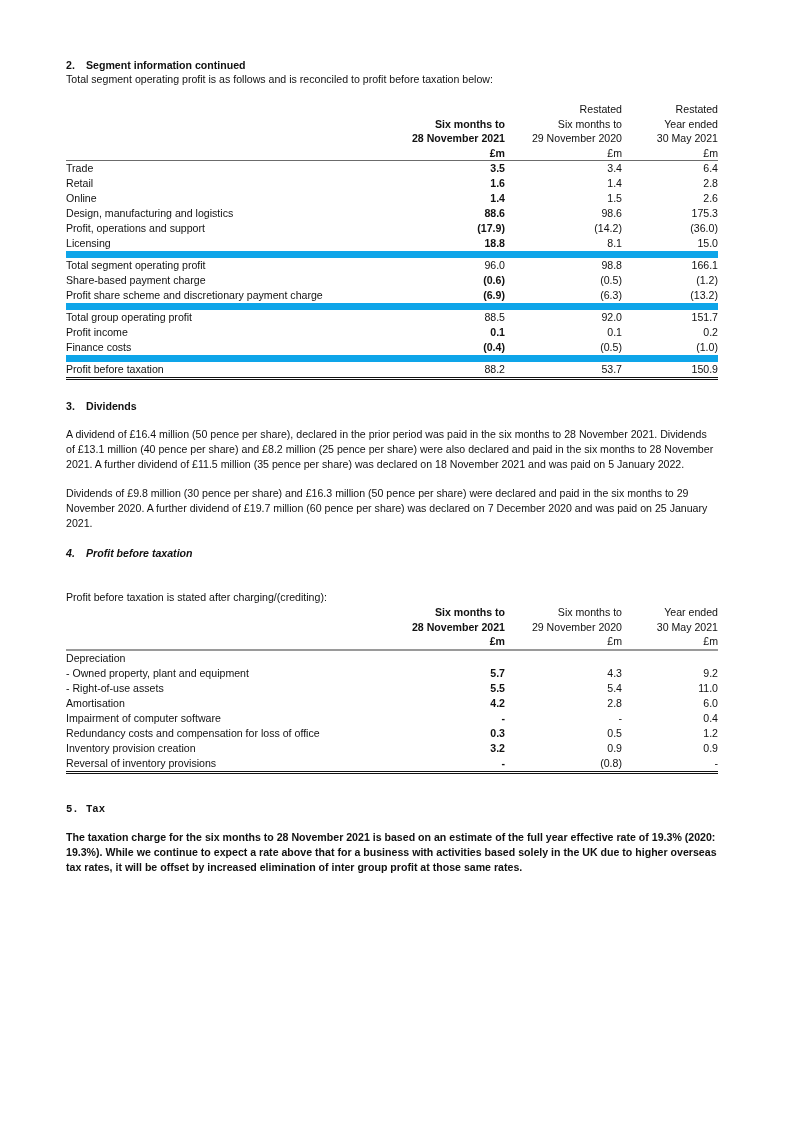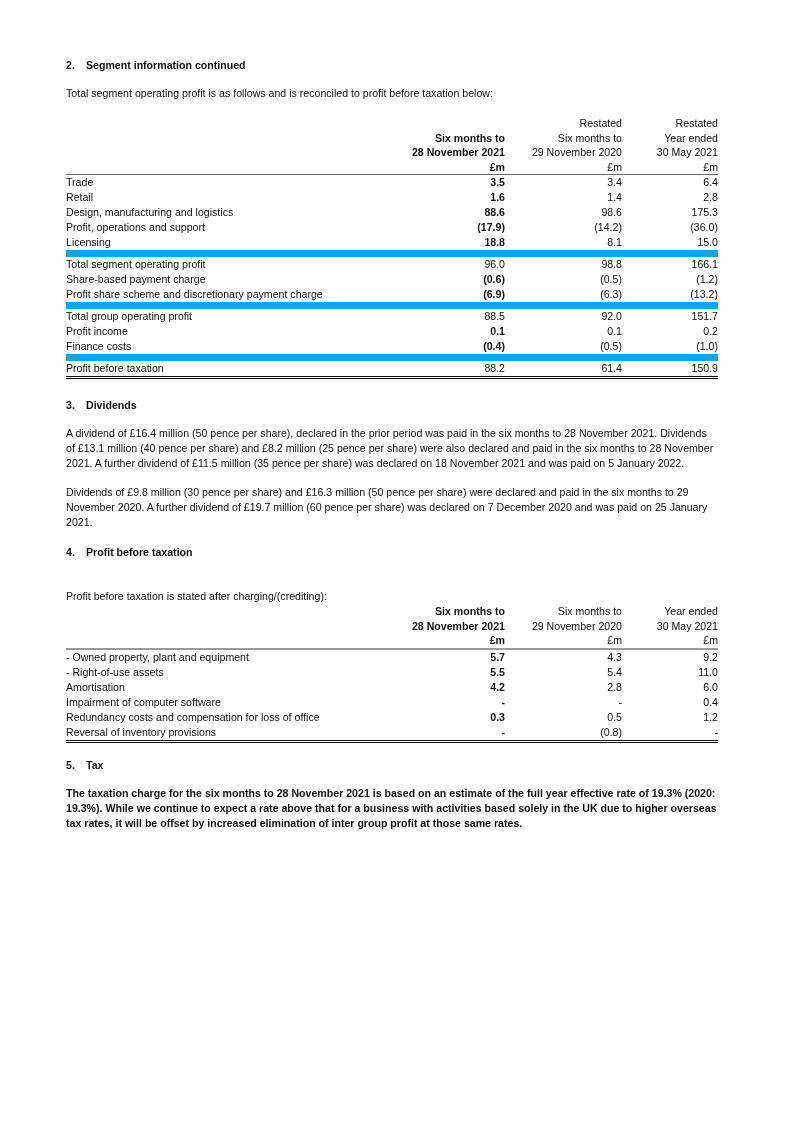--- a/index.html
+++ b/index.html
@@ -5,41 +5,41 @@
   html, body { margin: 0; padding: 0; background: #ffffff; }
   body {
     width: 800px; height: 1131px; position: relative; overflow: hidden;
     font-family: "Liberation Sans", "DejaVu Sans", sans-serif;
     font-size: 10.6px; color: #111111;
   }
   .page { position: absolute; left: 66px; top: 58px; width: 652px; }
   .h { font-weight: bold; margin: 0; height: 14px; line-height: 14px; }
   .h .num { display: inline-block; width: 20px; }
   p { margin: 0; line-height: 15px; }
-  .sec2-intro { margin-top: 14px; }
+  .sec2-intro { }
   table { border-collapse: collapse; width: 652px; table-layout: fixed; }
   td { padding: 0; height: 15px; line-height: 15px; white-space: nowrap; vertical-align: bottom; }
   td.lbl { width: 314px; text-align: left; }
   td.c1 { width: 125px; text-align: right; font-weight: bold; }
   td.c2 { width: 117px; text-align: right; }
   td.c3 { width: 96px; text-align: right; }
   tr.head td { line-height: 14.5px; height: 14.5px; }
   tr.unit td { border-bottom: 1.2px solid #6b6b6b; }
   tr.unit2 td { border-bottom: 2px solid #9a9a9a; }
   tr.bold td { font-weight: normal; }
   tr.rule td { border-bottom: 7px solid #0ea5e9; }
   tr.dbl td { border-bottom: 3px double #111; }
   .t1 { margin-top: 15px; }
   .sec3 { margin-top: 19px; }
   .sec3-p1 { margin-top: 14px; }
   .sec3-p2 { margin-top: 14px; }
-  .sec4 { margin-top: 15px; }
+  .sec4 { margin-top: 15px; font-style: italic; }
   .sec4-intro { margin-top: 30px; }
   .t2 { margin-top: 0px; }
-  .sec5 { margin-top: 15px; }
+  .sec5 { margin-top: 28px; font-family: Liberation Mono, monospace; }
   .sec5-p { margin-top: 14px; font-weight: bold; }
 </style>
 </head>
 <body>
 
 <div class="page">
 
   <div class="h">
     <span class="num">2.</span><span>Segment information continued</span>
   </div>
@@ -76,20 +76,26 @@
         <td class="lbl">Trade</td>
         <td class="c1">3.5</td>
         <td class="c2">3.4</td>
         <td class="c3">6.4</td>
       </tr>
       <tr>
         <td class="lbl">Retail</td>
         <td class="c1">1.6</td>
         <td class="c2">1.4</td>
         <td class="c3">2.8</td>
+      </tr>
+      <tr>
+        <td class="lbl">Online</td>
+        <td class="c1">1.4</td>
+        <td class="c2">1.5</td>
+        <td class="c3">2.6</td>
       </tr>
       <tr>
         <td class="lbl">Design, manufacturing and logistics</td>
         <td class="c1">88.6</td>
         <td class="c2">98.6</td>
         <td class="c3">175.3</td>
       </tr>
       <tr>
         <td class="lbl">Profit, operations and support</td>
         <td class="c1">(17.9)</td>
@@ -134,21 +140,21 @@
       </tr>
       <tr class="rule">
         <td class="lbl">Finance costs</td>
         <td class="c1">(0.4)</td>
         <td class="c2">(0.5)</td>
         <td class="c3">(1.0)</td>
       </tr>
       <tr class="bold dbl">
         <td class="lbl">Profit before taxation</td>
         <td class="c1">88.2</td>
-        <td class="c2">61.4</td>
+        <td class="c2">53.7</td>
         <td class="c3">150.9</td>
       </tr>
     </tbody>
   </table>
 
   <div class="h sec3">
     <span class="num">3.</span><span>Dividends</span>
   </div>
   <p class="sec3-p1">A dividend of £16.4 million (50 pence per share), declared in the prior period was paid in the six months to 28 November 2021. Dividends of £13.1 million (40 pence per share) and £8.2 million (25 pence per share) were also declared and paid in the six months to 28 November 2021. A further dividend of £11.5 million (35 pence per share) was declared on 18 November 2021 and was paid on 5 January 2022.</p>
   <p class="sec3-p2">Dividends of £9.8 million (30 pence per share) and £16.3 million (50 pence per share) were declared and paid in the six months to 29 November 2020. A further dividend of £19.7 million (60 pence per share) was declared on 7 December 2020 and was paid on 25 January 2021.</p>
@@ -172,20 +178,26 @@
         <td class="c2">29 November 2020</td>
         <td class="c3">30 May 2021</td>
       </tr>
       <tr class="head unit2">
         <td class="lbl"></td>
         <td class="c1">£m</td>
         <td class="c2">£m</td>
         <td class="c3">£m</td>
       </tr>
 
+      <tr>
+        <td class="lbl">Depreciation</td>
+        <td class="c1"></td>
+        <td class="c2"></td>
+        <td class="c3"></td>
+      </tr>
       <tr>
         <td class="lbl">- Owned property, plant and equipment</td>
         <td class="c1">5.7</td>
         <td class="c2">4.3</td>
         <td class="c3">9.2</td>
       </tr>
       <tr>
         <td class="lbl">- Right-of-use assets</td>
         <td class="c1">5.5</td>
         <td class="c2">5.4</td>
@@ -201,20 +213,26 @@
         <td class="lbl">Impairment of computer software</td>
         <td class="c1">-</td>
         <td class="c2">-</td>
         <td class="c3">0.4</td>
       </tr>
       <tr>
         <td class="lbl">Redundancy costs and compensation for loss of office</td>
         <td class="c1">0.3</td>
         <td class="c2">0.5</td>
         <td class="c3">1.2</td>
+      </tr>
+      <tr>
+        <td class="lbl">Inventory provision creation</td>
+        <td class="c1">3.2</td>
+        <td class="c2">0.9</td>
+        <td class="c3">0.9</td>
       </tr>
       <tr class="dbl">
         <td class="lbl">Reversal of inventory provisions</td>
         <td class="c1">-</td>
         <td class="c2">(0.8)</td>
         <td class="c3">-</td>
       </tr>
     </tbody>
   </table>
 

